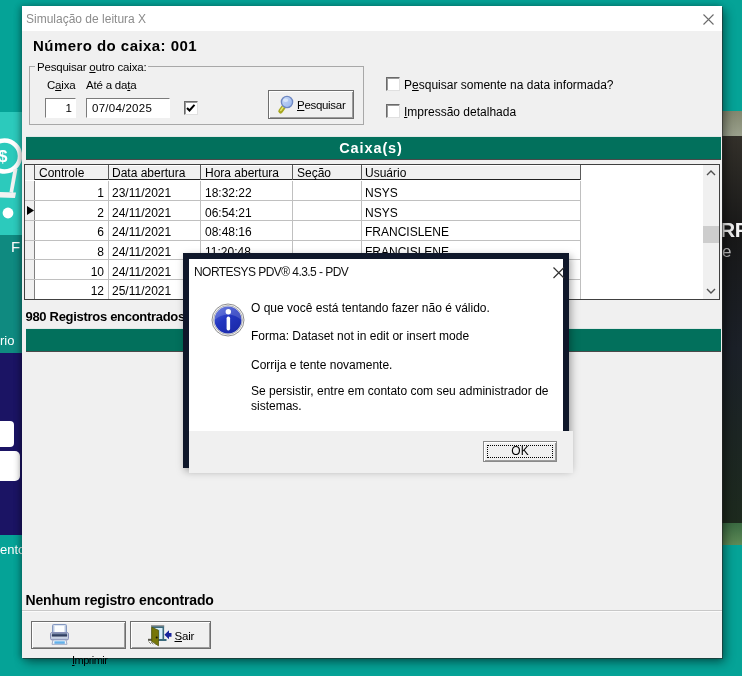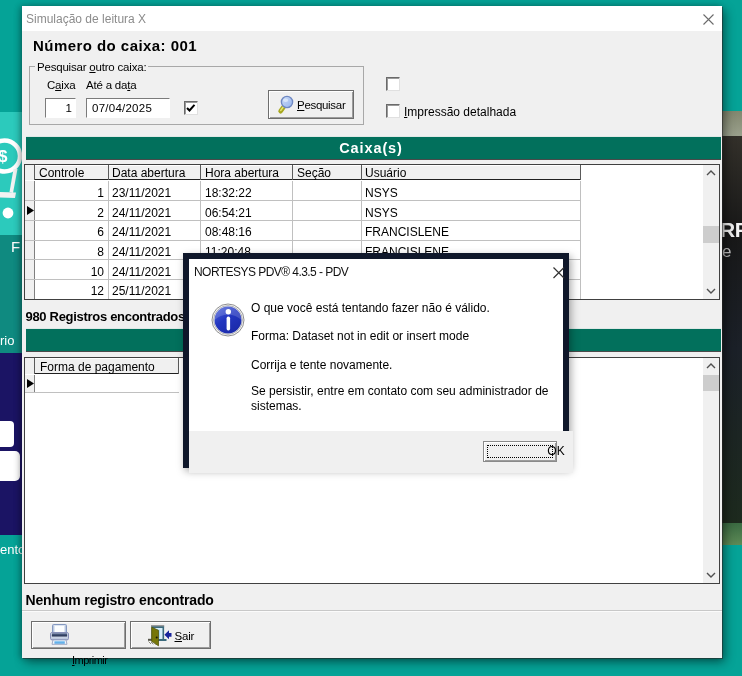--- a/index.html
+++ b/index.html
@@ -73,20 +73,21 @@
         </linearGradient>
       </defs>
       <line x1="6.5" y1="13.2" x2="3.6" y2="17.2" stroke="#a8a820" stroke-width="4.6" stroke-linecap="round"></line>
       <line x1="6.3" y1="12.9" x2="3.8" y2="16.4" stroke="#e6e670" stroke-width="1.6" stroke-linecap="round"></line>
       <circle cx="10" cy="8" r="5.6" fill="url(#lens)" stroke="#6f88c2" stroke-width="1.4"></circle>
       <ellipse cx="8.6" cy="6.2" rx="2.6" ry="1.8" fill="#dce8fa" opacity="0.9"></ellipse>
     </svg>
     <div class="abs t13" style="left:275px;top:92px;font-size:11.5px;letter-spacing:-0.3px;"><u>P</u>esquisar</div>
 
     <div class="abs" style="left:364px;top:71px;width:14px;height:14px;background:#fff;border:1px solid;border-color:#6a6a6a #e0e0e0 #e0e0e0 #6a6a6a;box-shadow:inset 1px 1px 0 #9a9a9a;"></div>
+    <div class="abs t13" style="left:382px;top:72px;">P<u>e</u>squisar somente na data informada?</div>
     <div class="abs" style="left:364px;top:98px;width:14px;height:14px;background:#fff;border:1px solid;border-color:#6a6a6a #e0e0e0 #e0e0e0 #6a6a6a;box-shadow:inset 1px 1px 0 #9a9a9a;"></div>
     <div class="abs t13" style="left:382px;top:99px;"><u>I</u>mpressão detalhada</div>
 
     <div class="abs" style="left:4px;top:130px;width:695px;height:23px;background:#02705c;border-top:1px solid #dfe8e6;box-shadow:0 1px 0 #4a4a4a;"></div>
     <div class="abs bold" style="left:4px;top:133.5px;width:695px;text-align:center;color:#fff;font-size:14.5px;line-height:17px;letter-spacing:0.9px;padding-right:5px;">Caixa(s)</div>
 
     <div class="abs" style="left:2px;top:158px;width:696px;height:136px;background:#fff;border:1px solid #404040;">
 
       <div class="abs" style="left:0;top:0;width:556px;height:15px;background:#f0f0f0;border-bottom:1px solid #202020;box-shadow:inset 0 1px 0 #ffffff;"></div>
       <div class="abs" style="left:0;top:0;width:10px;height:15px;background:#f0f0f0;border-right:1px solid #5a5a5a;"></div>
@@ -149,40 +150,20 @@
       <svg class="abs" style="left:681px;top:123px;" width="10" height="6">
           <path d="M1,1 L5,5 L9,1" stroke="#505050" stroke-width="1.4" fill="none"></path>
         </svg>
       <div class="abs" style="left:678px;top:61px;width:16px;height:17px;background:#cdcdcd;"></div>
     </div>
 
     <div class="abs bold" style="left:3.5px;top:303px;font-size:13px;line-height:15px;letter-spacing:-0.3px;white-space:nowrap;">980 Registros encontrados</div>
 
     <div class="abs" style="left:4px;top:322px;width:695px;height:23px;background:#02705c;border-top:1px solid #dfe8e6;box-shadow:0 1px 0 #4a4a4a;"></div>
 
-    <div class="abs" style="left:2px;top:351px;width:696px;height:227px;background:#fff;border:1px solid #404040;">
-      <div class="abs" style="left:0;top:0;width:154px;height:16px;background:#f0f0f0;border-bottom:1px solid #202020;box-shadow:inset 0 1px 0 #ffffff;"></div>
-      <div class="abs" style="left:0;top:0;width:10px;height:16px;background:#f0f0f0;border-right:1px solid #5a5a5a;"></div>
-      <div class="abs" style="left:153px;top:0;width:1px;height:16px;background:#5a5a5a;"></div>
-      <div class="abs t13" style="left:15px;top:2px;">Forma de pagamento</div>
-      <div class="abs" style="left:0;top:17px;width:10px;height:17px;background:#f0f0f0;border-right:1px solid #808080;"></div>
-      <svg class="abs" style="left:2px;top:20.5px;" width="7" height="9">
-          <path d="M0,0 L7,4.5 L0,9 z" fill="#000"></path>
-        </svg>
-      <div class="abs" style="left:0;top:34px;width:154px;height:1px;background:#c0c0c0;"></div>
-
-      <div class="abs" style="left:678px;top:0;width:16px;height:225px;background:#f0f0f0;"></div>
-      <svg class="abs" style="left:681px;top:5px;" width="10" height="6">
-          <path d="M1,5 L5,1 L9,5" stroke="#505050" stroke-width="1.4" fill="none"></path>
-        </svg>
-      <svg class="abs" style="left:681px;top:214px;" width="10" height="6">
-          <path d="M1,1 L5,5 L9,1" stroke="#505050" stroke-width="1.4" fill="none"></path>
-        </svg>
-      <div class="abs" style="left:678px;top:17px;width:16px;height:16px;background:#cdcdcd;"></div>
-    </div>
 
     <div class="abs bold" style="left:3.5px;top:585.5px;font-size:14px;line-height:16px;letter-spacing:-0.15px;white-space:nowrap;">Nenhum registro encontrado</div>
     <div class="abs" style="left:0;top:604px;width:700px;height:1px;background:#c8c8c8;"></div>
     <div class="abs" style="left:0;top:605px;width:700px;height:1px;background:#fbfbfb;"></div>
 
     <div class="abs" style="left:9px;top:615px;width:95px;height:28px;background:#f0f0f0;border:1px solid #6e6e6e;box-shadow:inset 1px 1px 0 #fff, inset -1px -1px 0 #9c9c9c;"></div>
     <svg class="abs" style="left:28px;top:618px;" width="19" height="21">
       <defs>
         <linearGradient id="pbody" x1="0" y1="0" x2="0" y2="1">
           <stop offset="0" stop-color="#eef2fa"></stop>
@@ -240,16 +221,16 @@
       <circle cx="17.3" cy="8.7" r="2.7" fill="#fff"></circle>
       <rect x="15.6" y="13.6" width="3.5" height="13.8" rx="1.6" fill="#fff"></rect>
     </svg>
     <div class="abs t13" style="left:62px;top:42px;">O que você está tentando fazer não é válido.</div>
     <div class="abs t13" style="left:62px;top:70px;">Forma: Dataset not in edit or insert mode</div>
     <div class="abs t13" style="left:62px;top:99px;">Corrija e tente novamente.</div>
     <div class="abs t13" style="left:62px;top:125px;line-height:14.5px;">Se persistir, entre em contato com seu administrador de<br>sistemas.</div>
     <div class="abs" style="left:0;top:172px;width:384px;height:42px;background:#f0f0f0;"></div>
     <div class="abs" style="left:294px;top:182px;width:74px;height:21px;background:#f0f0f0;border:1px solid #8a8a8a;box-shadow:inset 1px 1px 0 #fff, inset -1px -1px 0 #9c9c9c;"></div>
     <div class="abs" style="left:298px;top:186px;width:66px;height:13px;border:1px dotted #000;"></div>
-    <div class="abs t13" style="left:294px;top:185px;width:74px;text-align:center;margin-left:36px;">OK</div>
+    <div class="abs t13" style="left:294px;top:185px;width:74px;text-align:center;">OK</div>
   </div>
 
 </div>
 
 </body></html>

